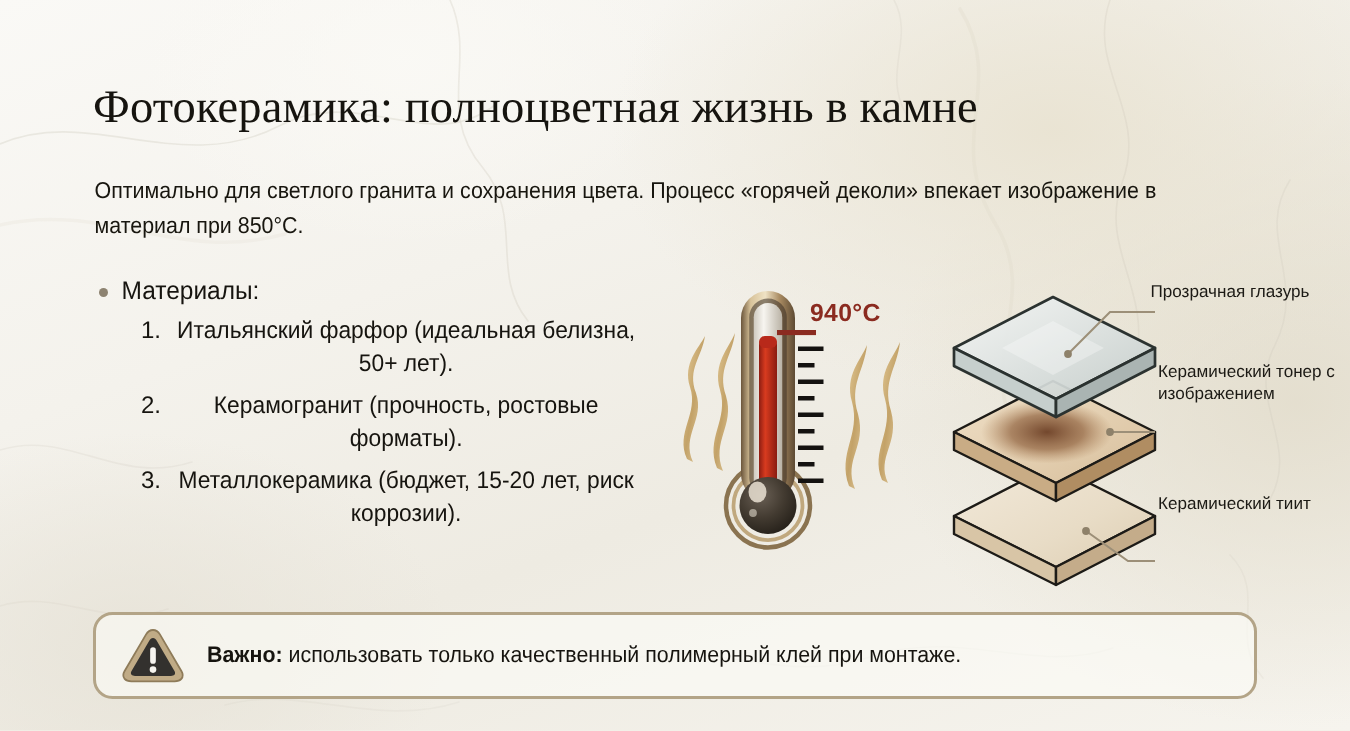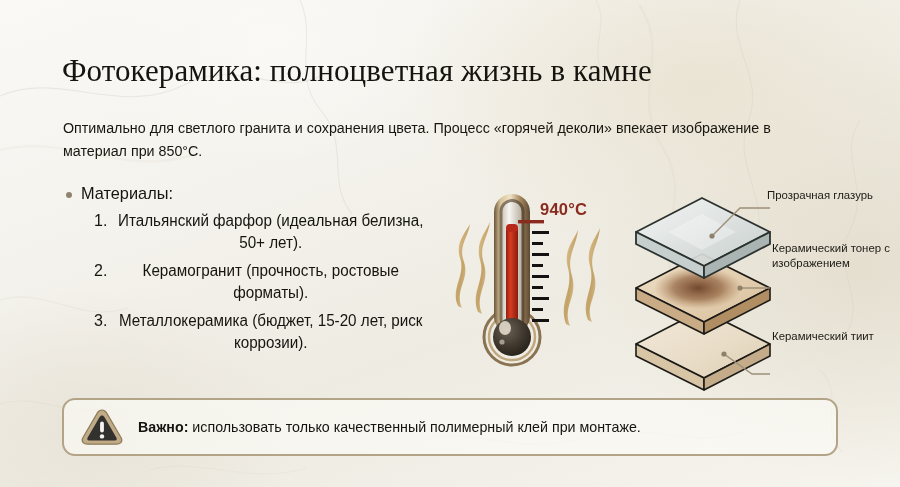--- a/index.html
+++ b/index.html
@@ -149,21 +149,21 @@
     width: 120px;
   }
   .layer-label.l1 { left: 320px; top: 12px; text-align: center; }
   .layer-label.l2 { left: 332px; top: 65px; }
   .layer-label.l3 { left: 332px; top: 153px; }
 
   
   .footer-note {
     position: absolute;
     left: 62px;
-    top: 398px;
+    top: 408px;
     width: 776px;
     height: 58px;
     border: 2px solid #b3a487;
     border-radius: 13px;
     background: rgba(252,251,247,0.62);
     box-sizing: border-box;
     display: flex;
     align-items: center;
     padding-left: 16px;
   }

